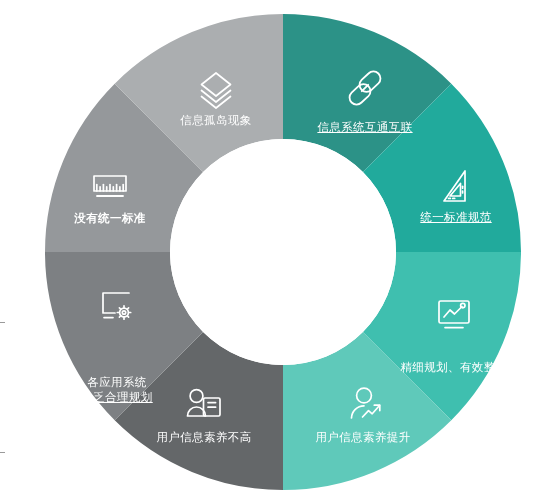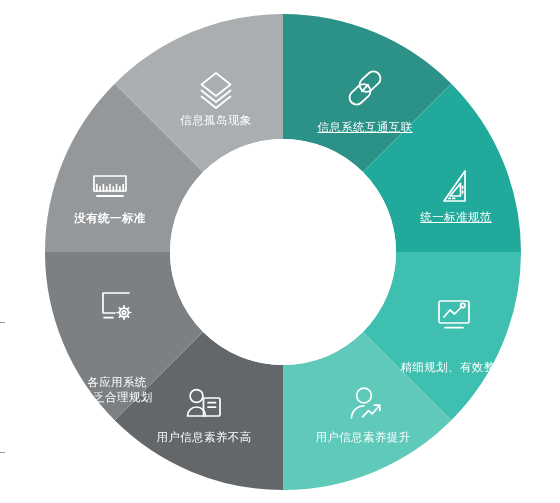--- a/index.html
+++ b/index.html
@@ -132,21 +132,21 @@
         </g>
       </g>
   </svg>
 
   <div id="labels">
       <div class="seg-label" style="left: 365px; top: 120px; color: rgb(255, 255, 255); text-decoration: underline;"><span class="l1">信息系统互通互联</span></div>
       <div class="seg-label" style="left: 456px; top: 210px; color: rgb(255, 255, 255); text-decoration: underline;"><span class="l1">统一标准规范</span></div>
       <div class="seg-label" style="left: 454px; top: 339px; color: rgb(255, 255, 255); margin-top: 21px;"><span class="l1">精细规划、有效整合</span></div>
       <div class="seg-label" style="left: 363px; top: 430px; color: rgb(255, 255, 255);"><span class="l1">用户信息素养提升</span></div>
       <div class="seg-label" style="left: 204px; top: 430px; color: rgb(255, 255, 255);"><span class="l1">用户信息素养不高</span></div>
-      <div class="seg-label" style="left: 117px; top: 331px; color: rgb(255, 255, 255); margin-top: 44px;"><span class="l1">各应用系统</span><span class="l2" style="display: block;">缺乏合理规划</span></div>
+      <div class="seg-label" style="left: 117px; top: 331px; color: rgb(255, 255, 255); margin-top: 44px;"><span class="l1">各应用系统</span><span class="l2" style="display: block; text-decoration: underline;">缺乏合理规划</span></div>
       <div class="seg-label" style="left: 110px; top: 211px; color: rgb(255, 255, 255); font-weight: bold;"><span class="l1">没有统一标准</span></div>
       <div class="seg-label" style="left: 216px; top: 113px; color: rgb(255, 255, 255);"><span class="l1">信息孤岛现象</span></div>
     </div>
 
   <div class="edge-tick" style="left:0px; top:322px;"></div>
   <div class="edge-tick" style="left:0px; top:452px;"></div>
 
 </div>
 
 </body></html>

